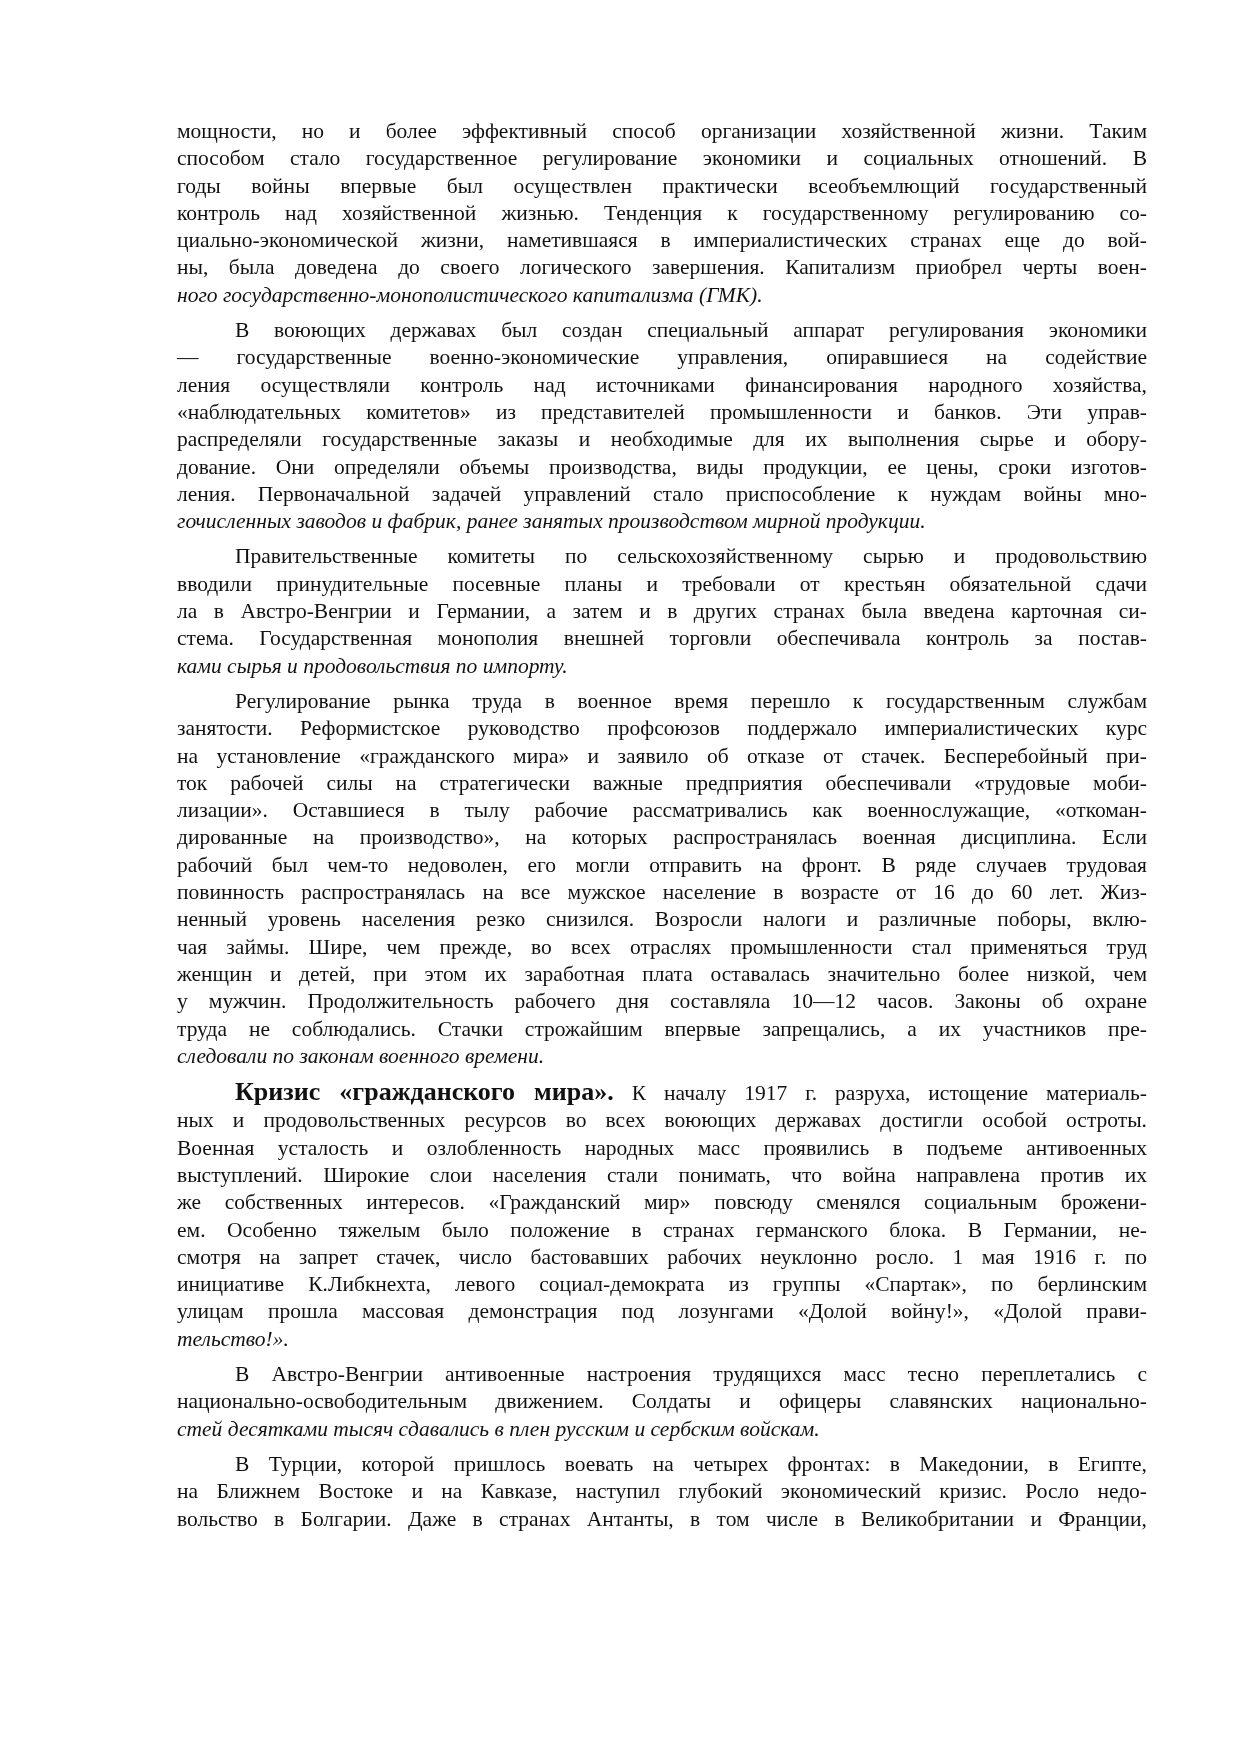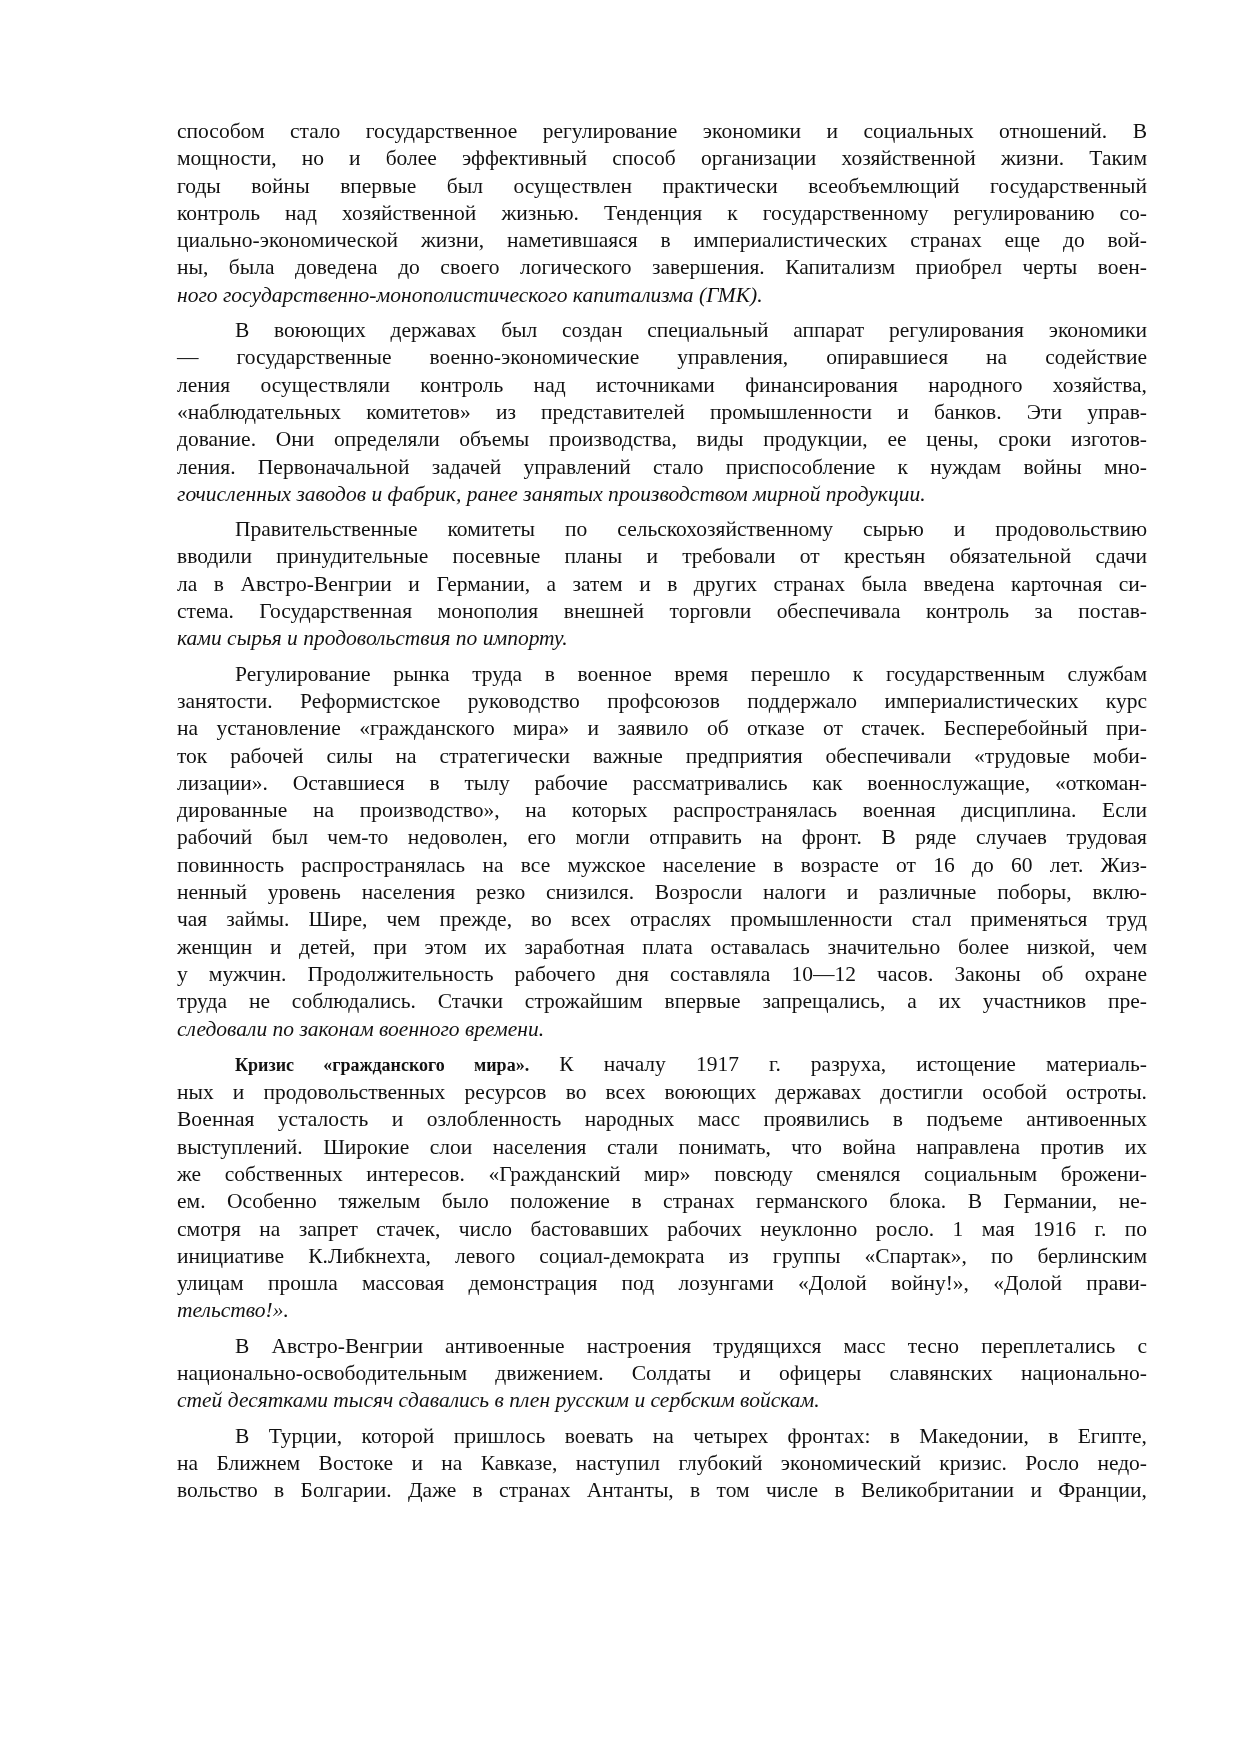--- a/index.html
+++ b/index.html
@@ -16,42 +16,43 @@
   }
   .para { margin: 0 0 8px 0; }
   .line {
     display: block;
     white-space: nowrap;
     text-align: justify;
     text-align-last: justify;
   }
   .line.last { text-align-last: left; font-style: italic; }
   .para .line.first { padding-left: 58px; }
-  .bold { font-weight: bold; font-size: 18px; }
+  .bold { font-weight: bold; font-size: 26px; }
 </style>
 </head>
 <body>
 
 <div class="page">
 
   <p class="para">
+    <span class="line">мощности, но и более эффективный способ организации хозяйственной жизни. Таким</span>
     <span class="line">способом стало государственное регулирование экономики и социальных отношений. В</span>
-    <span class="line">мощности, но и более эффективный способ организации хозяйственной жизни. Таким</span>
     <span class="line">годы войны впервые был осуществлен практически всеобъемлющий государственный</span>
     <span class="line">контроль над хозяйственной жизнью. Тенденция к государственному регулированию со-</span>
     <span class="line">циально-экономической жизни, наметившаяся в империалистических странах еще до вой-</span>
     <span class="line">ны, была доведена до своего логического завершения. Капитализм приобрел черты воен-</span>
     <span class="line last">ного государственно-монополистического капитализма (ГМК).</span>
   </p>
 
   <p class="para">
     <span class="line first">В воюющих державах был создан специальный аппарат регулирования экономики</span>
     <span class="line">— государственные военно-экономические управления, опиравшиеся на содействие</span>
     <span class="line">ления осуществляли контроль над источниками финансирования народного хозяйства,</span>
     <span class="line">«наблюдательных комитетов» из представителей промышленности и банков. Эти управ-</span>
+    <span class="line">распределяли государственные заказы и необходимые для их выполнения сырье и обору-</span>
     <span class="line">дование. Они определяли объемы производства, виды продукции, ее цены, сроки изготов-</span>
     <span class="line">ления. Первоначальной задачей управлений стало приспособление к нуждам войны мно-</span>
     <span class="line last">гочисленных заводов и фабрик, ранее занятых производством мирной продукции.</span>
   </p>
 
   <p class="para">
     <span class="line first">Правительственные комитеты по сельскохозяйственному сырью и продовольствию</span>
     <span class="line">вводили принудительные посевные планы и требовали от крестьян обязательной сдачи</span>
     <span class="line">ла в Австро-Венгрии и Германии, а затем и в других странах была введена карточная си-</span>
     <span class="line">стема. Государственная монополия внешней торговли обеспечивала контроль за постав-</span>

